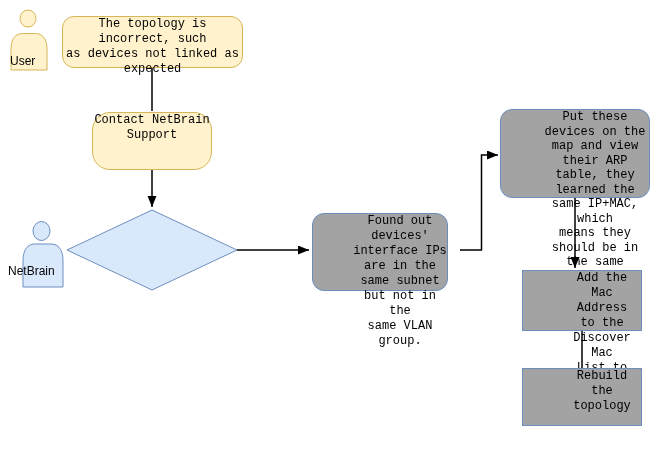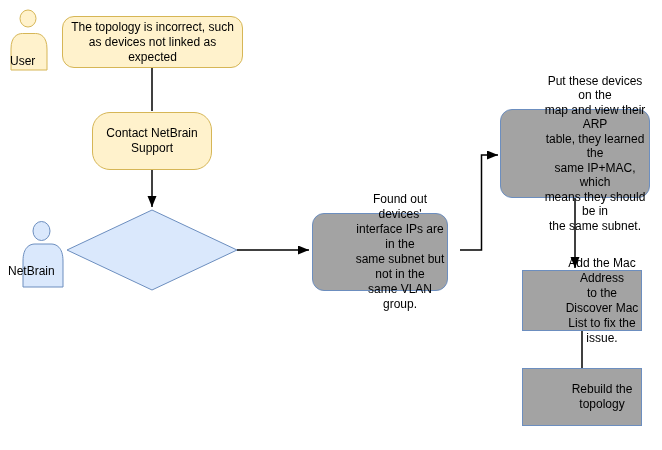--- a/index.html
+++ b/index.html
@@ -2,23 +2,24 @@
 <html><head>
 <meta charset="utf-8">
 <style>
   html,body{margin:0;padding:0;background:#fff;}
   .canvas{
     position:relative;width:662px;height:450px;background:#ffffff;overflow:hidden;
     font-family:"Liberation Sans", sans-serif;font-size:12px;color:#000;
   }
   .underlay{position:absolute;left:0;top:0;}
   .node{
-    position:absolute;display:flex;align-items:center;justify-content:center;
+    position:absolute;display:flex;align-items:flex-start;justify-content:center;
     text-align:center;white-space:pre-line;line-height:15px;box-sizing:border-box;
     z-index:2;
+    font-family:Liberation Mono, monospace;
   }
   .yellow{background:#FFF2CC;border:1px solid #D6B656;}
   .blue{background:#a3a3a3;border:1px solid #6C8EBF;padding-left:40px;}
   .rounded{border-radius:12px;}
 
   #n-issue{left:62px;top:16px;width:181px;height:52px;}
   #n-contact{left:92px;top:112px;width:120px;height:58px;border-radius:18px;}
   #n-found{left:312px;top:213px;width:136px;height:78px;}
   #n-put{left:500px;top:109px;width:150px;height:89px;line-height:14.5px;}
   #n-add{left:522px;top:270px;width:120px;height:61px;}

